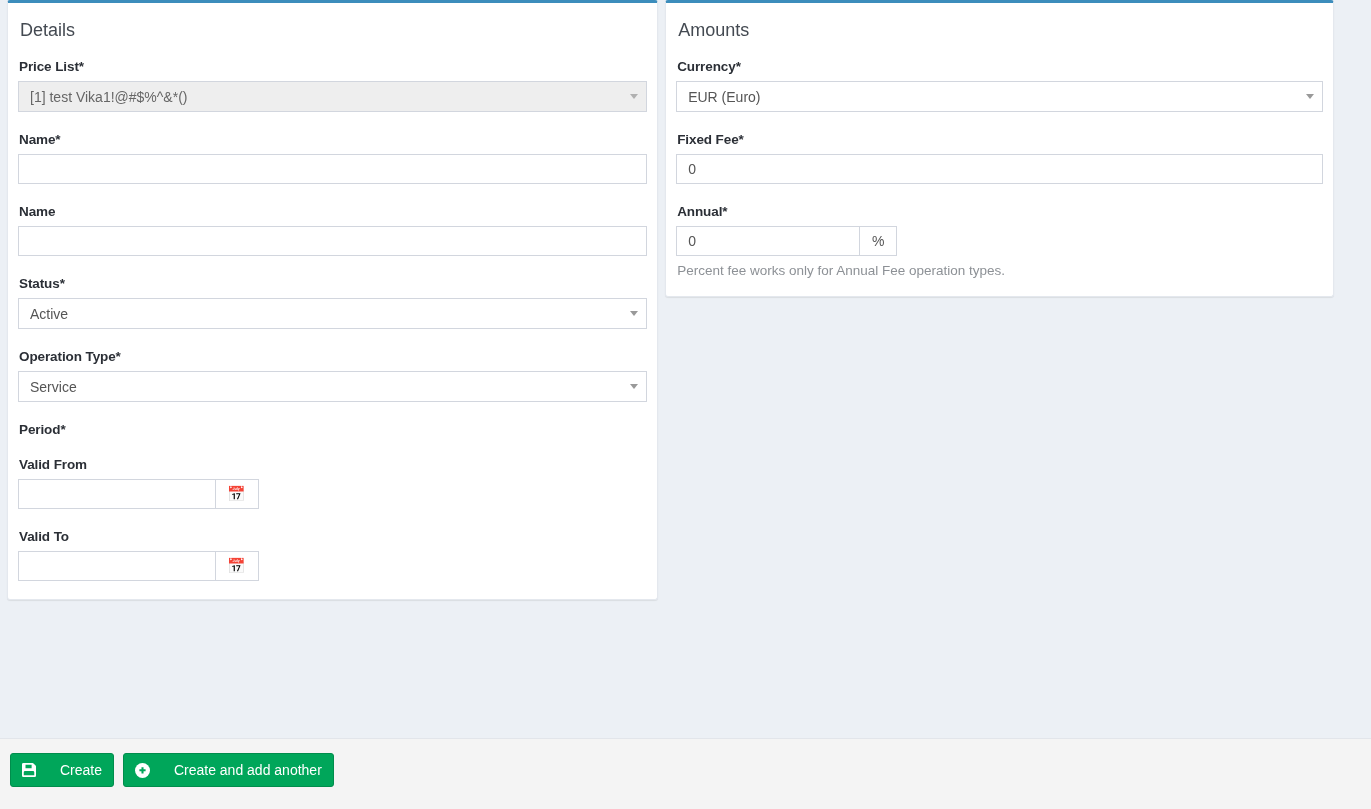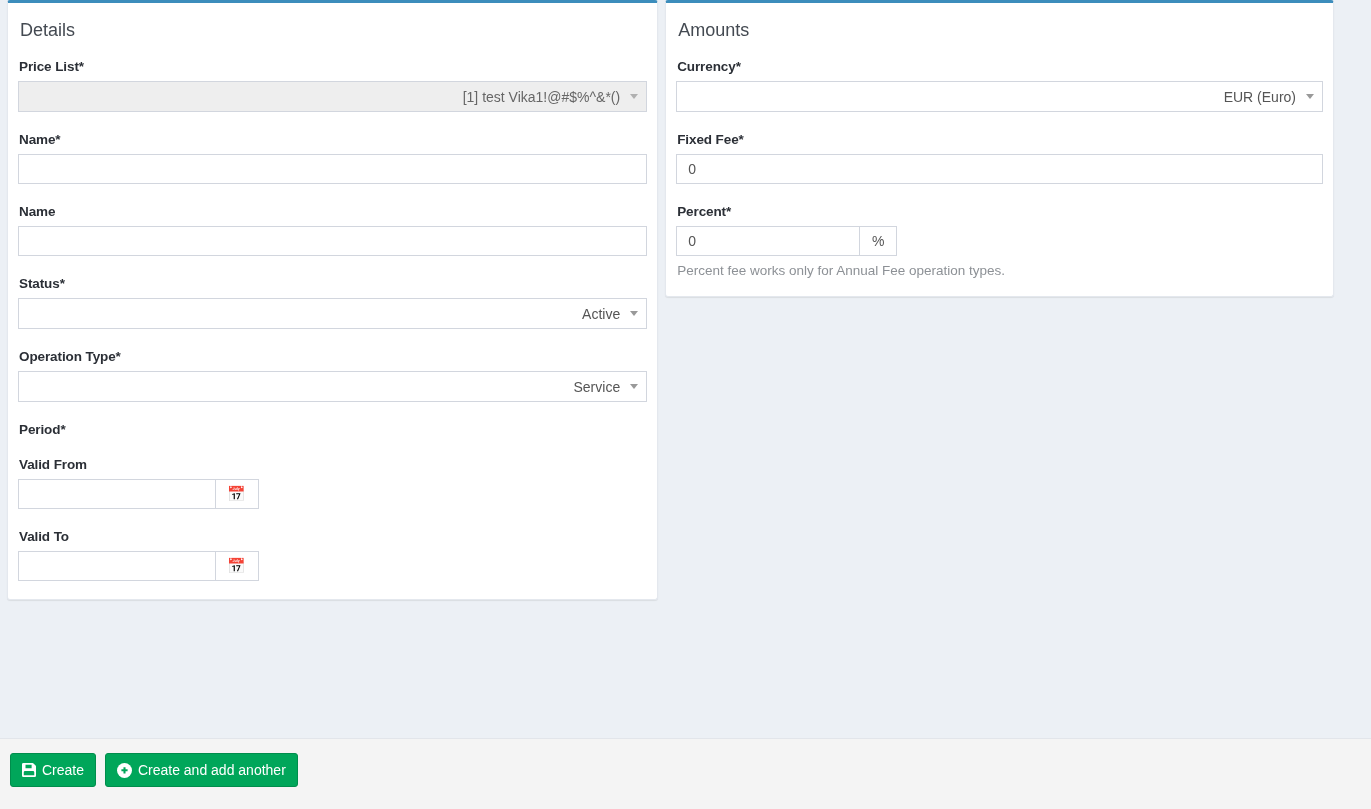--- a/index.html
+++ b/index.html
@@ -81,21 +81,21 @@
     color: #555555;
     background-color: #ffffff;
     background-image: none;
     border: 1px solid #d2d6de;
     border-radius: 0;
     outline: none;
   }
   .form-control::placeholder { color: #999; }
 
   
-  .select-wrap { position: relative; text-align: right; }
+  .select-wrap { position: relative; }
   .select-box {
     height: 31px;
     padding: 6px 26px 6px 11px;
     font-size: 14px;
     color: #555555;
     background: #ffffff;
     border: 1px solid #d2d6de;
     line-height: 18px;
     white-space: nowrap;
     overflow: hidden;
@@ -164,21 +164,21 @@
     top: 738px;
     width: 1371px;
     height: 71px;
     background: #f4f4f4;
     border-top: 1px solid #e2e5ea;
     padding: 14px 0 0 10px;
   }
   .btn {
     display: inline-flex;
     align-items: center;
-    gap: 6px;
+    gap: 24px;
     height: 32px;
     padding: 16px 11px;
     margin-right: 5px;
     font-size: 14px;
     font-family: "Liberation Sans", sans-serif;
     color: #ffffff;
     background-color: #00a65a;
     border: 1px solid #008d4c;
     border-radius: 3px;
     cursor: pointer;
@@ -277,21 +277,21 @@
                 <span class="caret-tri"></span>
               </div>
             </div>
 
             <div class="form-group">
               <label class="ctl-label">Fixed Fee*</label>
               <input class="form-control" type="text" value="0" style="">
             </div>
 
             <div class="form-group">
-              <label class="ctl-label">Percent*</label>
+              <label class="ctl-label">Annual*</label>
               <div class="input-group pctgroup">
                 <input class="form-control" type="text" value="0" style="">
                 <span class="input-group-addon">%</span>
               </div>
               <span class="help-block">Percent fee works only for Annual Fee operation types.</span>
             </div>
 
           </div>
         </div>
       </div>

